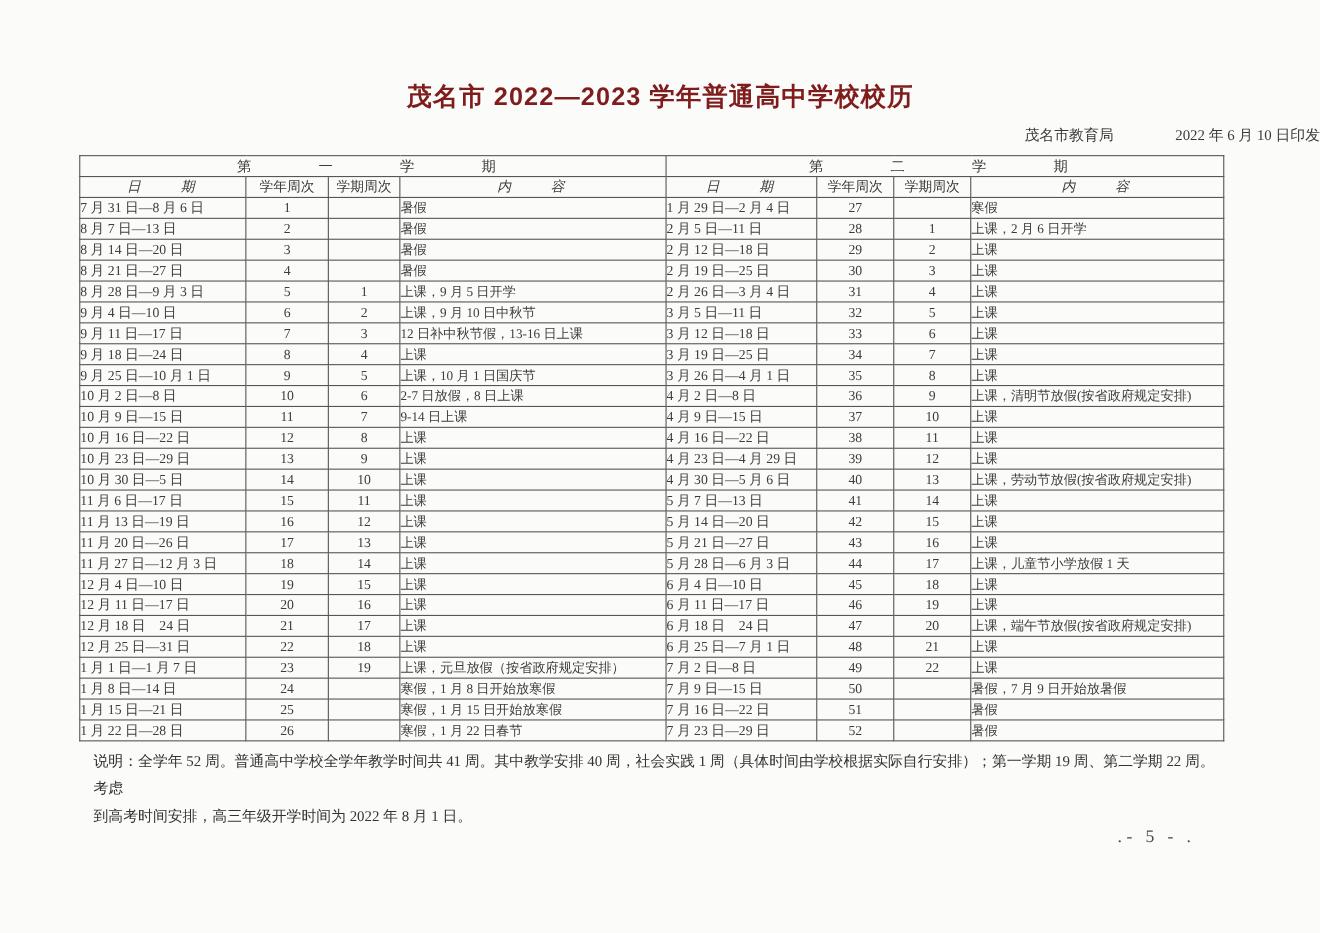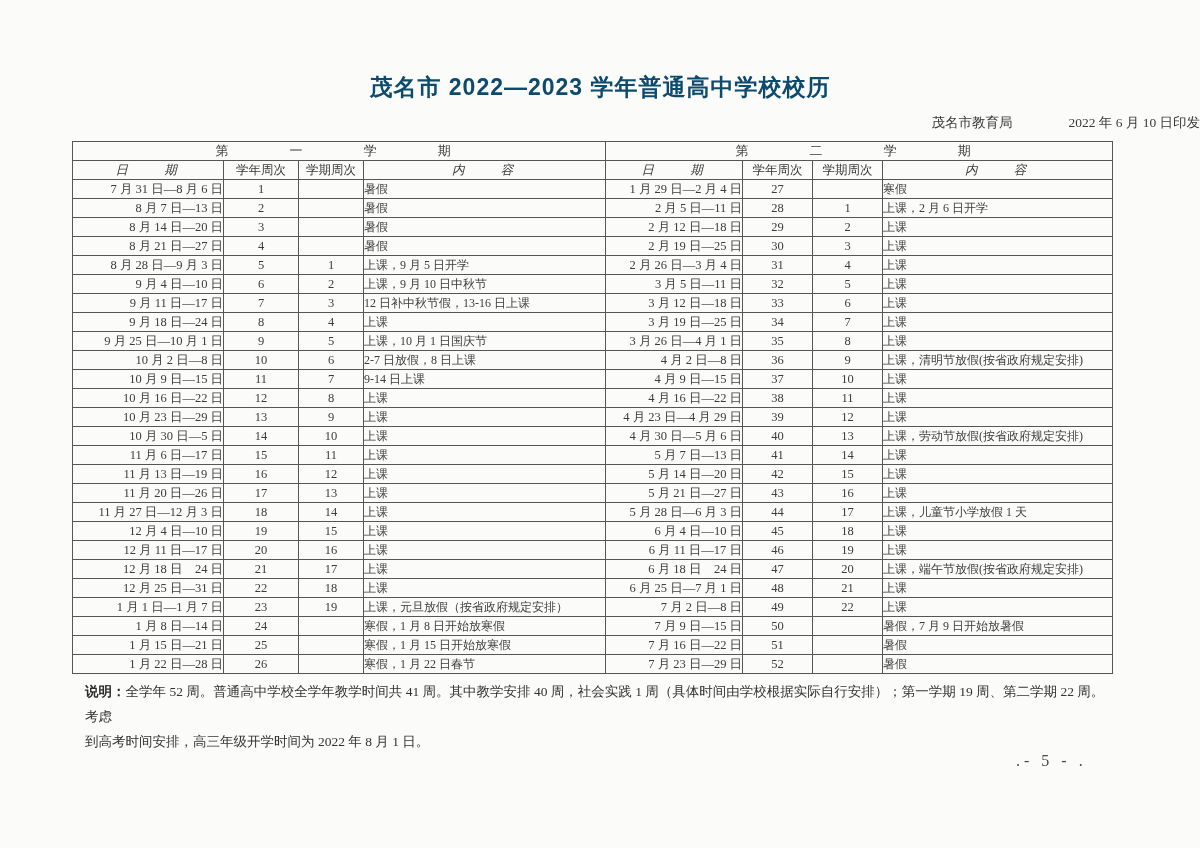--- a/index.html
+++ b/index.html
@@ -11,21 +11,21 @@
     position:relative;
     overflow:hidden;
   }
   .page{width:1200px;height:848px;position:relative;}
   .doc-title{
     padding-top:72px;
     text-align:center;
     font-family:"Liberation Sans","DejaVu Sans",sans-serif;
     font-weight:bold;
     font-size:23px;
-    color:#0c4a6e;
+    color:#7f1d1d;
     letter-spacing:1px;
   }
   .doc-subtitle{
     margin-top:11px;
     text-align:right;
     font-size:13.5px;
     color:#3a3a3a;
   }
   .doc-subtitle .issuer{margin-right:56px;}
   table.calendar{
@@ -51,31 +51,31 @@
     letter-spacing:0.9em;
     font-size:13px;
     color:#3a3a3a;
   }
   th.sub{
     text-align:center;
     font-size:12.5px;
     color:#3a3a3a;
   }
   th.sub.spread{letter-spacing:0.3em;font-style:italic;}
-  td.date{text-align:right;padding-left:6px;}
+  td.date{text-align:left;padding-left:6px;}
   td.num{text-align:center;}
   td.content{text-align:left;padding-left:6px;font-size:12px;}
   .note{
     margin:6px 0 0 85px;
     width:1030px;
     font-size:13.5px;
     line-height:1.85;
     color:#333;
   }
-  .note b{font-weight:bold;color:#2b2b2b;}
+  .note b{font-weight:normal;color:#2b2b2b;}
   .page-number{
     position:absolute;
     left:1016px;
     top:752px;
     font-size:16px;
     letter-spacing:4px;
     color:#4a4a4a;
   }
 </style>
 </head>

